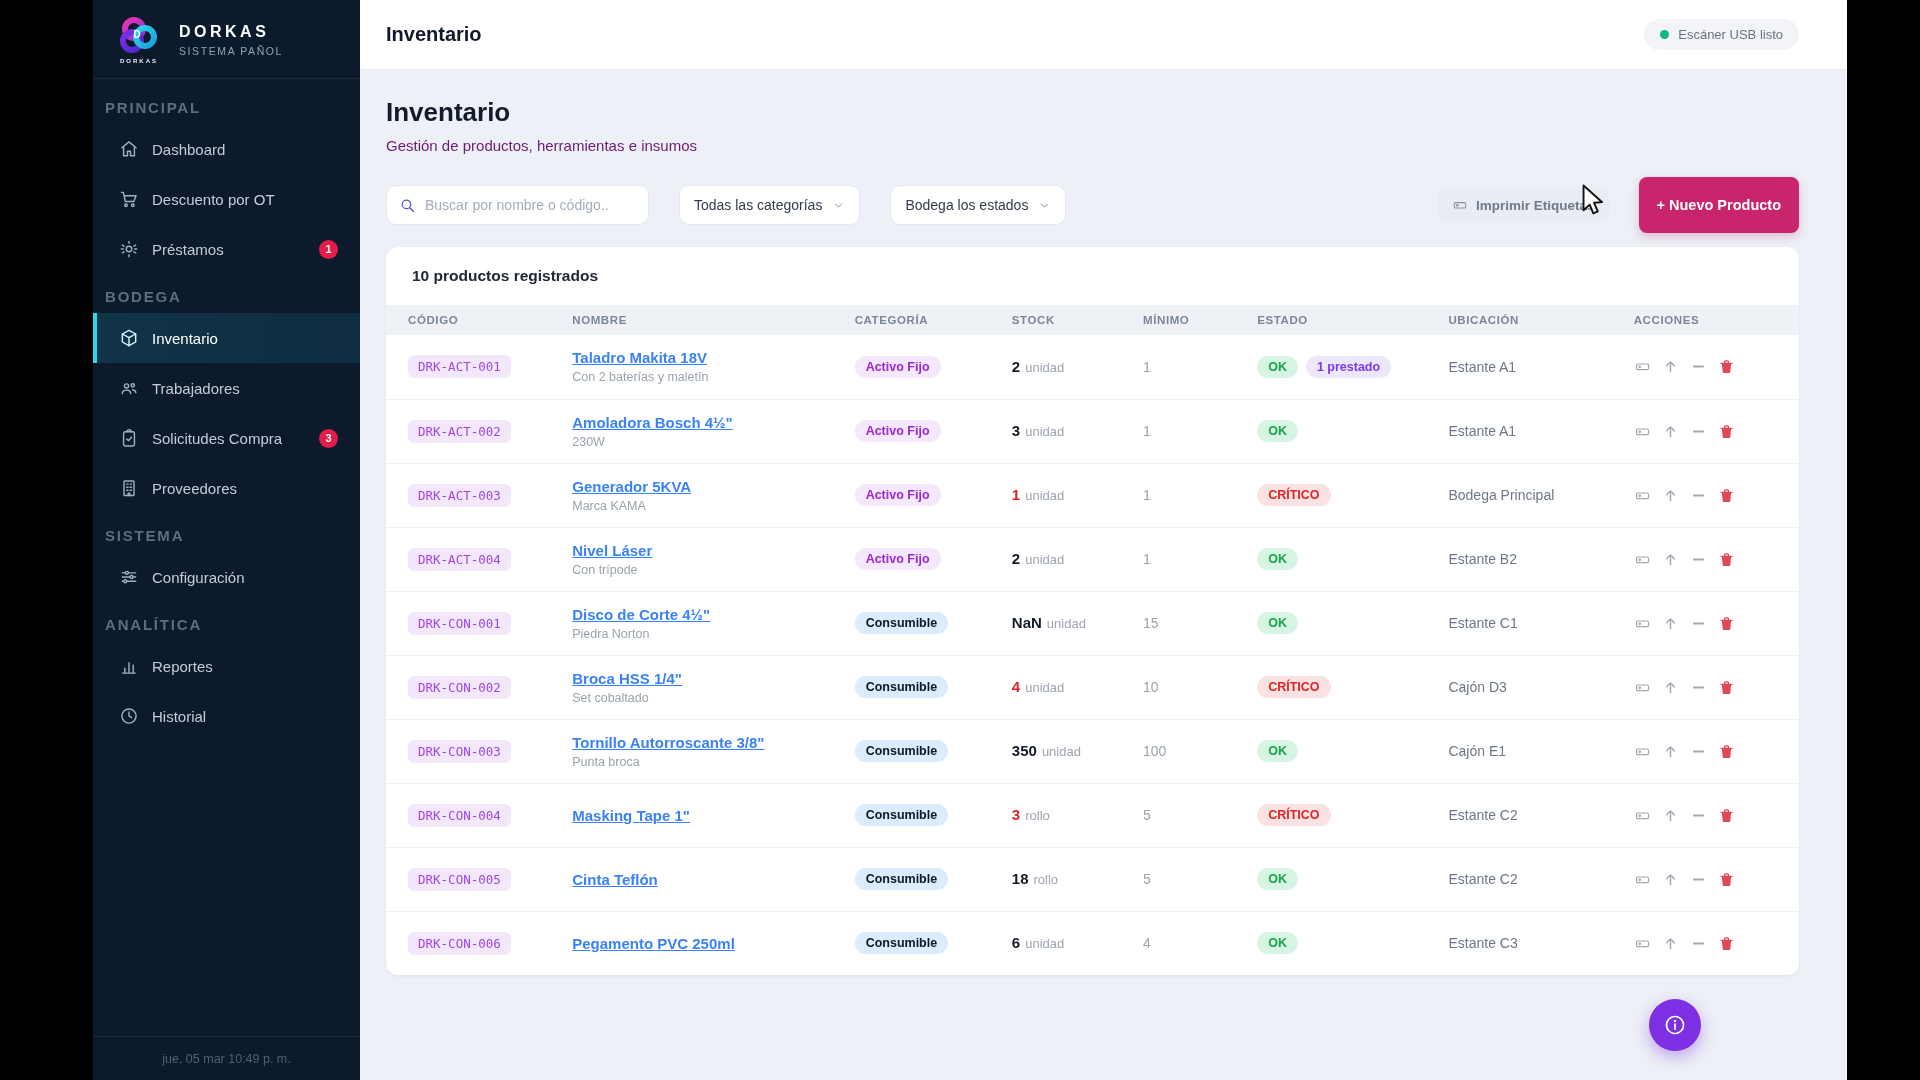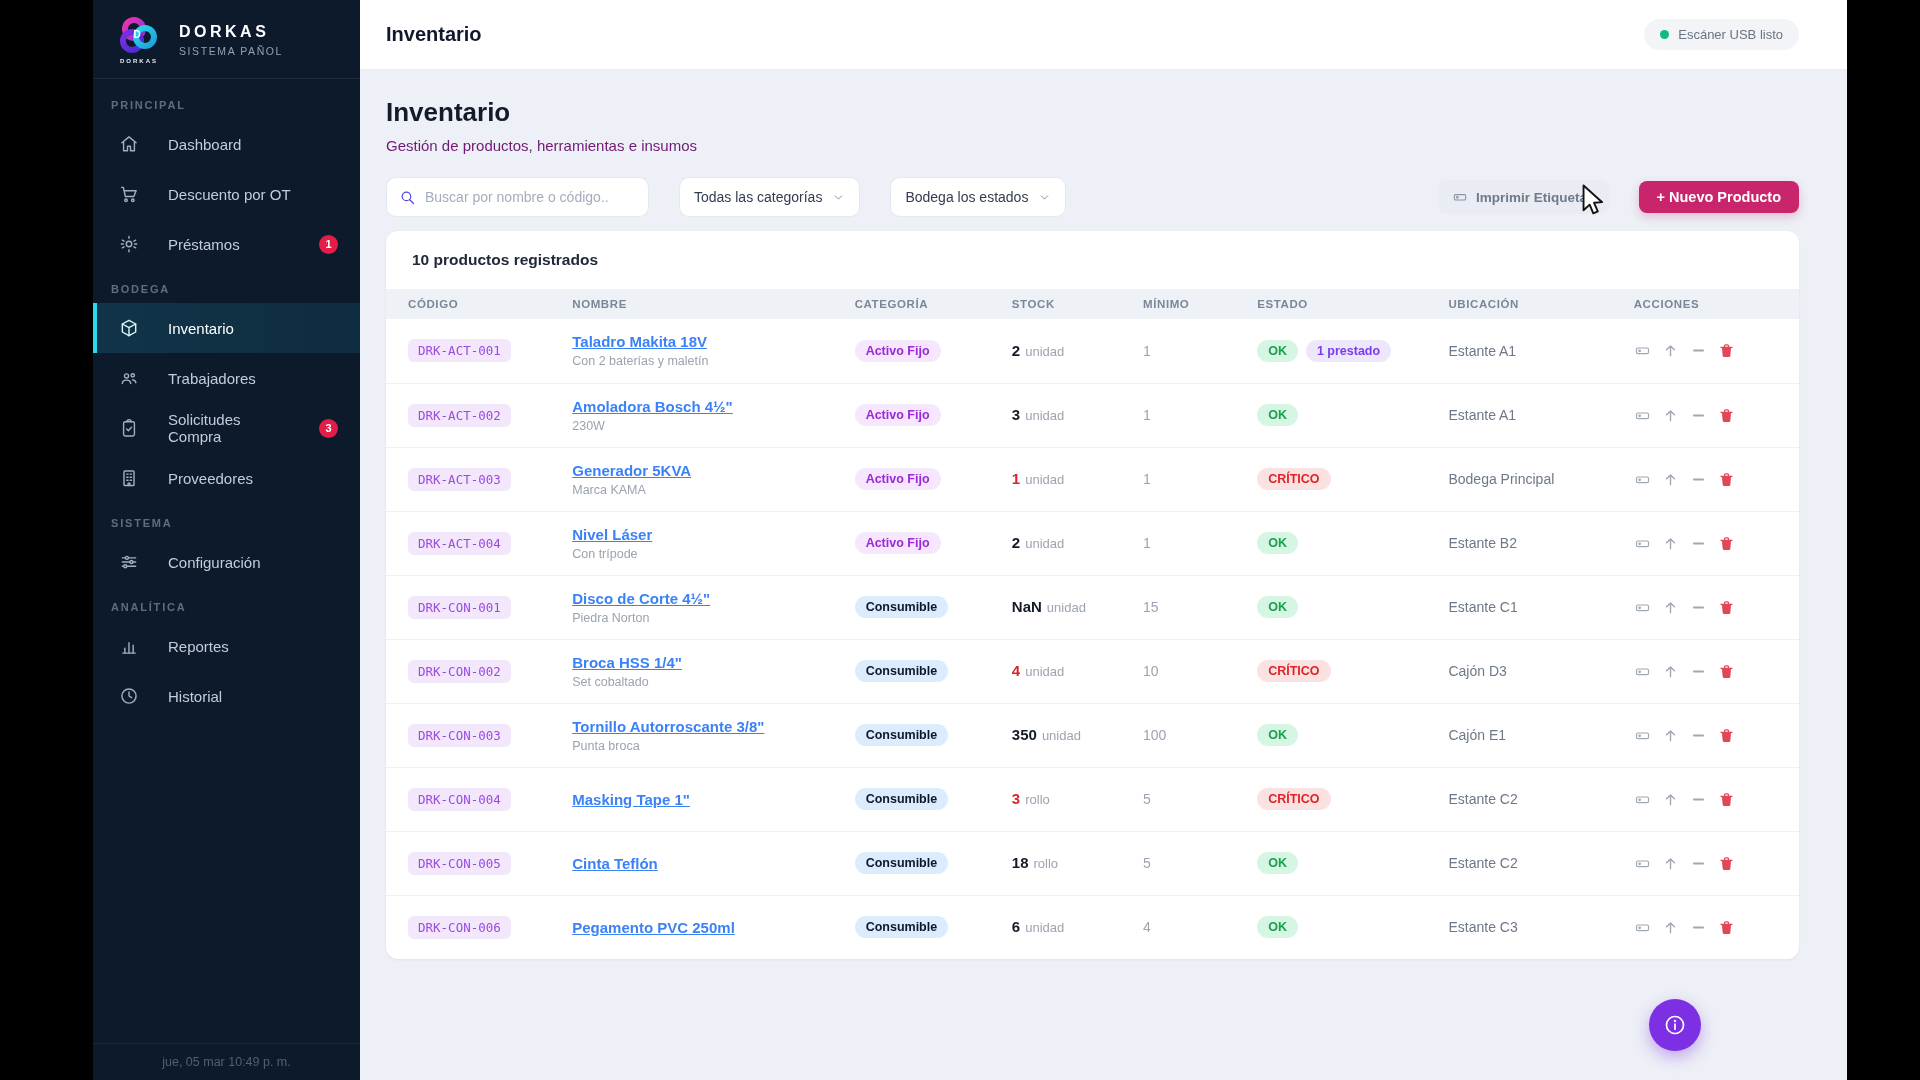--- a/index.html
+++ b/index.html
@@ -13,27 +13,27 @@
   .sidebar { width:267px; height:100%; background:#0d1a2b; display:flex; flex-direction:column; flex-shrink:0; }
   .logo-block { display:flex; align-items:center; gap:14px; padding:16px 20px 14px 20px; border-bottom:1px solid rgba(255,255,255,.08); }
   .logo-mark { display:flex; flex-direction:column; align-items:center; width:52px; }
   .logo-mark svg { width:44px; height:40px; }
   .logo-caption { font-size:6px; letter-spacing:2px; color:#e8edf4; font-weight:700; margin-top:2px; }
   .brand-text .brand-name { color:#fff; font-weight:700; font-size:16px; letter-spacing:3.5px; }
   .brand-text .brand-sub { color:#93a1b4; font-size:10.5px; letter-spacing:1.6px; margin-top:4px; }
 
   .nav { flex:1; overflow:hidden; padding-top:6px; }
   .nav-section { margin-top:14px; }
-  .section-label { font-size:11px; font-weight:700; letter-spacing:1.8px; color:#5d6d82; padding:0 18px; margin-bottom:8px; }
-  .nav-item { display:flex; align-items:center; gap:29px; height:50px; padding-left:26px; padding-right:22px; color:#c3cdd9; font-size:15px; font-weight:500; cursor:pointer; }
+  .section-label { font-size:15px; font-weight:700; letter-spacing:1.8px; color:#5d6d82; padding:0 12px; margin-bottom:8px; }
+  .nav-item { display:flex; align-items:center; gap:13px; height:50px; padding-left:26px; padding-right:22px; color:#c3cdd9; font-size:15px; font-weight:500; cursor:pointer; }
   .nav-item .icn { width:20px; height:20px; color:#9fb0c2; flex-shrink:0; }
   .nav-item.active { background:linear-gradient(90deg,#113448,#0f2c40); border-left:4px solid #2bd9ee; padding-left:22px; color:#fff; }
   .nav-item.active .icn { color:#d8f6fb; }
   .badge { margin-left:auto; min-width:19px; height:19px; border-radius:50%; background:#e11d48; color:#fff; font-size:11px; font-weight:700; display:flex; align-items:center; justify-content:center; padding:0 4px; }
-  .sidebar-footer { height:37px; border-top:1px solid rgba(255,255,255,.07); display:flex; align-items:center; justify-content:center; color:#4e6076; font-size:12.5px; }
+  .sidebar-footer { height:44px; border-top:1px solid rgba(255,255,255,.07); display:flex; align-items:center; justify-content:center; color:#4e6076; font-size:12.5px; }
 
   
   .main { flex:1; display:flex; flex-direction:column; min-width:0; }
   .topbar { height:70px; background:#fff; border-bottom:1px solid #e9ecf2; display:flex; align-items:center; padding:0 48px 0 26px; flex-shrink:0; }
   .topbar-title { font-size:20px; font-weight:700; color:#10182b; }
   .scanner-pill { margin-left:auto; display:flex; align-items:center; gap:9px; background:#f2f4f8; border-radius:999px; padding:8px 16px; font-size:13px; color:#6b7482; }
   .scanner-dot { width:9px; height:9px; border-radius:50%; background:#10b981; }
 
   .content { flex:1; padding:26px 48px 0 26px; position:relative; }
   .page-title { font-size:26px; font-weight:700; color:#131a2a; line-height:32px; }
@@ -41,21 +41,21 @@
 
   .filter-row { margin-top:22px; display:flex; align-items:center; gap:30px; }
   .search-box { display:flex; align-items:center; width:263px; height:40px; background:#fff; border:1px solid #e4e8ef; border-radius:10px; padding:0 12px; gap:9px; }
   .search-box .icn { width:17px; height:17px; color:#4f46e5; }
   .search-box input { border:none; outline:none; flex:1; font-size:14px; color:#374151; background:transparent; font-family:inherit; }
   .search-box input::placeholder { color:#a4adbc; }
   .select-ctl { height:40px; background:#fff; border:1px solid #e4e8ef; border-radius:10px; display:flex; align-items:center; gap:10px; padding:0 14px; font-size:14px; color:#323c4d; cursor:pointer; }
   .select-ctl .icn { width:13px; height:13px; color:#7b8596; }
   .btn-ghost { margin-left:auto; height:34px; display:flex; align-items:center; gap:8px; background:#e9ecf2; border:none; border-radius:8px; padding:0 14px; font-size:13.5px; font-weight:600; color:#6f7a8a; cursor:pointer; font-family:inherit; }
   .btn-ghost .icn { width:16px; height:16px; color:#8a94a4; }
-  .btn-primary { height:32px; background:#c9256d; color:#fff; border:none; border-radius:8px; padding:0 18px; font-size:14.5px; font-weight:700; cursor:pointer; box-shadow:0 4px 10px rgba(201,37,109,.25); font-family:inherit; }
+  .btn-primary { height:56px; background:#c9256d; color:#fff; border:none; border-radius:8px; padding:0 18px; font-size:14.5px; font-weight:700; cursor:pointer; box-shadow:0 4px 10px rgba(201,37,109,.25); font-family:inherit; }
 
   .card { margin-top:14px; background:#fff; border-radius:12px; box-shadow:0 1px 3px rgba(16,24,40,.06); overflow:hidden; }
   .card-header { padding:20px 26px; font-size:15.5px; font-weight:700; color:#202938; }
   table { width:100%; border-collapse:collapse; table-layout:fixed; }
   thead th { background:#eef1f6; height:30px; font-size:11.5px; font-weight:700; letter-spacing:.6px; color:#7b8798; text-align:left; padding:0 10px; }
   th.first, td.first { padding-left:22px; }
   tbody td { height:64px; border-top:1px solid #eef1f5; padding:0 10px; vertical-align:middle; }
   tbody tr:first-child td { border-top:none; }
 
   .code-chip { display:inline-block; font-family:"DejaVu Sans Mono","Liberation Mono",monospace; font-size:12.5px; color:#9b4ae0; background:#f3e7fc; padding:4px 10px; border-radius:6px; }

